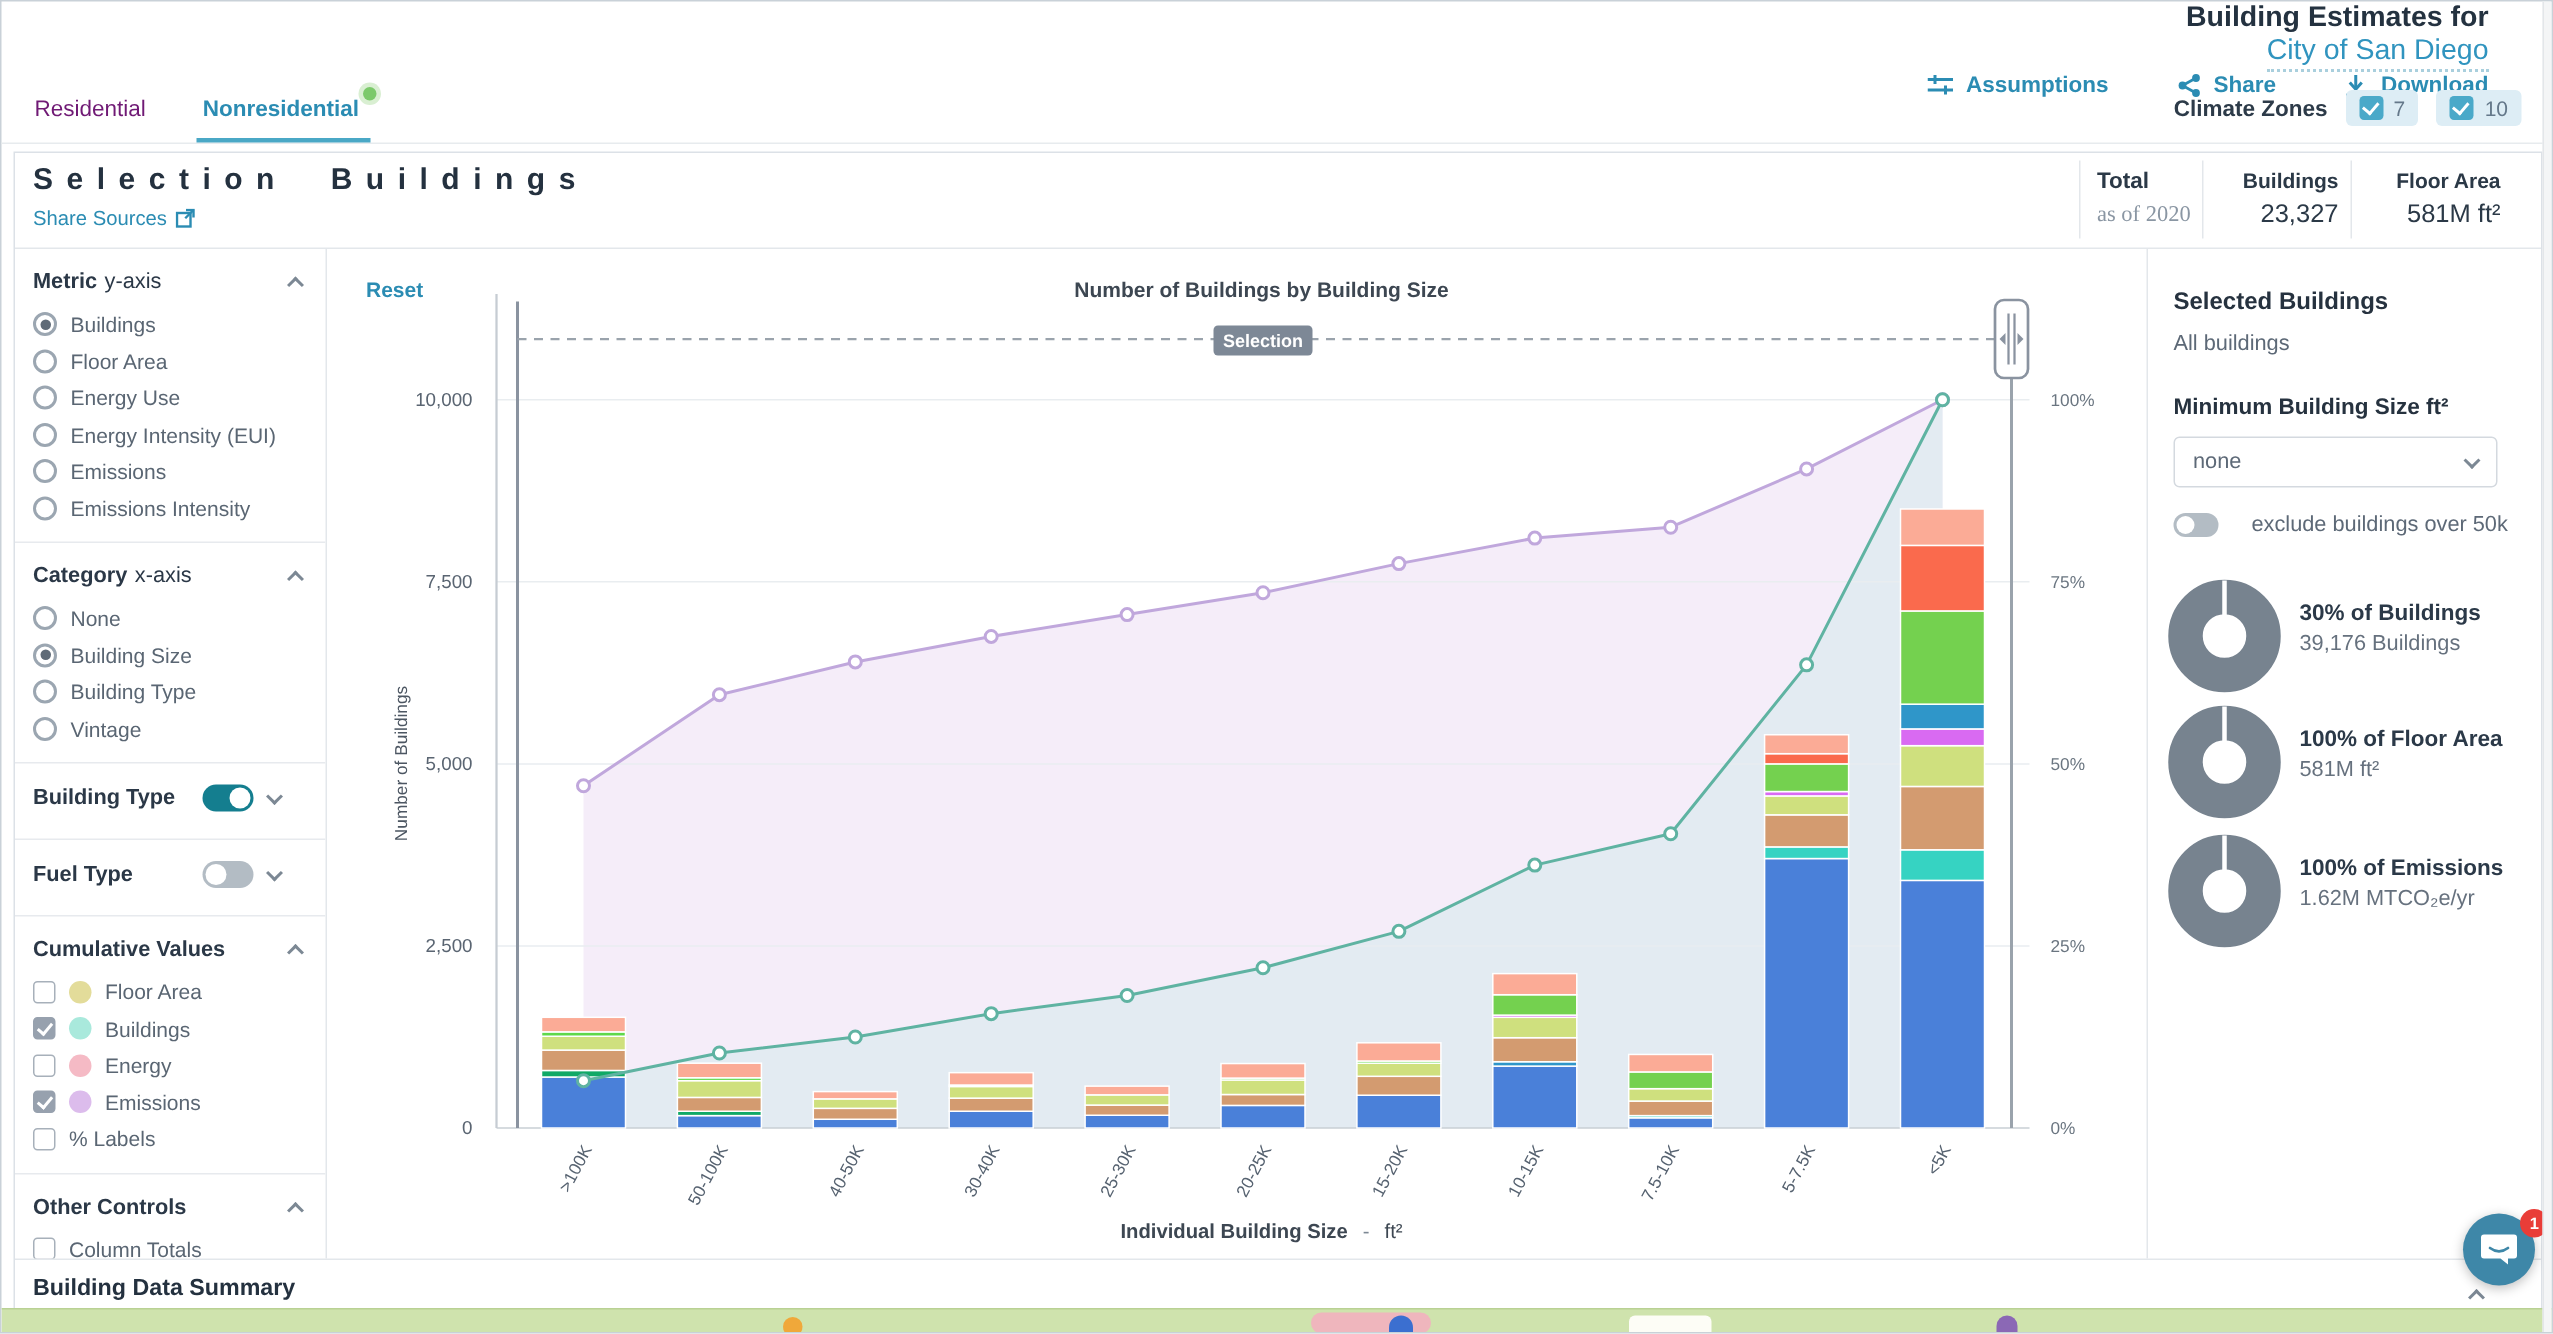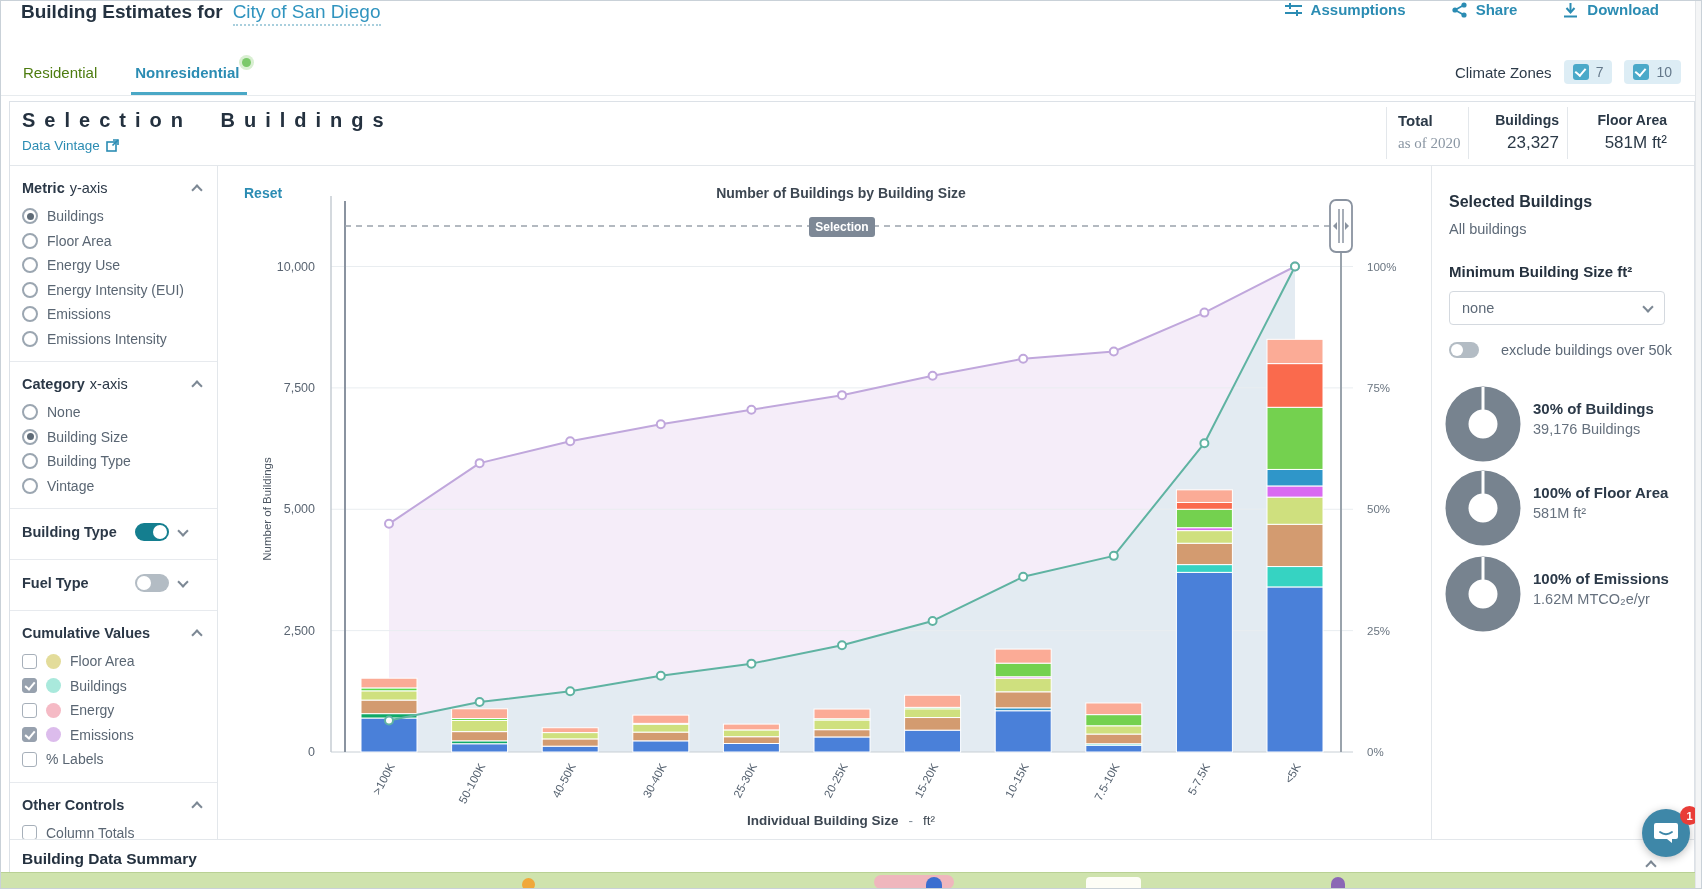--- a/index.html
+++ b/index.html
@@ -2,40 +2,40 @@
 <html><head>
 <meta charset="utf-8">
 <style>
   * { margin:0; padding:0; box-sizing:border-box; }
   body { background:#e8eaed; font-family:"Liberation Sans", sans-serif; }
   .page { position:relative; width:1702px; height:889px; background:#ffffff;
           border:1px solid #c9d1d8; overflow:hidden; font-family:"Liberation Sans", sans-serif; }
 
   
   .header { position:absolute; left:0; top:0; width:100%; height:48px; display:flex;
-            align-items:flex-start; padding:0 42px 0 20px; }
+            align-items:flex-end; padding:0 42px 0 20px;flex-direction:column; }
   .hdr-title { font-size:19px; font-weight:bold; color:#243240; }
   .hdr-city { font-size:19px; color:#3094bf; margin-left:10px; border-bottom:2px dotted #a9cfdd;
               padding-bottom:1px; cursor:pointer; }
   .hdr-actions { margin-left:auto; display:flex; gap:46px; }
   .action { display:flex; align-items:center; gap:9px; color:#2b8cb3; font-size:15px;
             font-weight:bold; cursor:pointer; }
 
   
   .tabrow { position:absolute; left:0; top:48px; width:100%; height:47px; display:flex;
             align-items:center; padding:0 20px; border-bottom:1px solid #e7ebee; }
-  .tab { position:relative; font-size:15px; color:#4d7c0f; margin-right:34px; padding:14px 2px;
+  .tab { position:relative; font-size:15px; color:#701a75; margin-right:34px; padding:14px 2px;
          cursor:pointer; }
   .tab.active { color:#2b8cb3; font-weight:bold; }
   .tab.active .tab-underline { position:absolute; left:-2px; right:-6px; bottom:0; height:3px;
          background:#4aa8c6; }
   .tab-dot { position:absolute; top:8px; right:-10px; width:9px; height:9px; border-radius:50%;
          background:#7bc96a; box-shadow:0 0 0 3px #d9efd2; }
   .climate { margin-left:auto; display:flex; align-items:center; gap:12px; }
-  .climate-label { font-size:15px; font-weight:normal; color:#2d3b49; }
+  .climate-label { font-size:15px; font-weight:bold; color:#2d3b49; }
   .chip { display:flex; align-items:center; gap:7px; background:#ddedf5; border-radius:4px;
           padding:4px 9px; cursor:pointer; }
   .chip-cb { width:16px; height:16px; background:#4aa9c9; border-radius:3px; position:relative; }
   .chip-cb::after { content:""; position:absolute; left:4px; top:2px; width:5px; height:8px;
           border:solid #fff; border-width:0 2px 2px 0; transform:rotate(40deg); }
   .chip-val { font-size:14px; color:#64788a; }
 
   
   .card-border { position:absolute; left:8px; top:100px; width:1686px; height:772px;
                  border:1px solid #dce1e7; pointer-events:none; }
@@ -195,21 +195,21 @@
   <div class="hline" style="left:9px; top:164px; width:1684px; height:1px;"></div>
   <div class="vline" style="left:216px; top:165px; width:1px; height:673px;"></div>
   <div class="vline" style="left:1430px; top:165px; width:1px; height:673px;"></div>
   <div class="hline" style="left:9px; top:838px; width:1684px; height:1px;"></div>
   <div class="vline" style="left:1385px; top:106px; width:1px; height:52px;"></div>
   <div class="vline" style="left:1467px; top:106px; width:1px; height:52px;"></div>
   <div class="vline" style="left:1566px; top:106px; width:1px; height:52px;"></div>
 
   <div class="sec-title">Selection Buildings</div>
   <div class="datasources">
-    <span>Data Vintage</span>
+    <span>Share Sources</span>
     <svg width="13" height="13" viewBox="0 0 13 13">
         <g fill="none" stroke="#2b8cb3" stroke-width="1.6">
           <rect x="1" y="3" width="9" height="9"></rect>
           <polyline points="7,1 12,1 12,6"></polyline>
           <line x1="12" y1="1" x2="6.5" y2="6.5"></line>
         </g>
       </svg>
   </div>
   <div class="stat" style="left:1397px;">
     <div class="lbl" style="font-size:15px;">Total</div>

